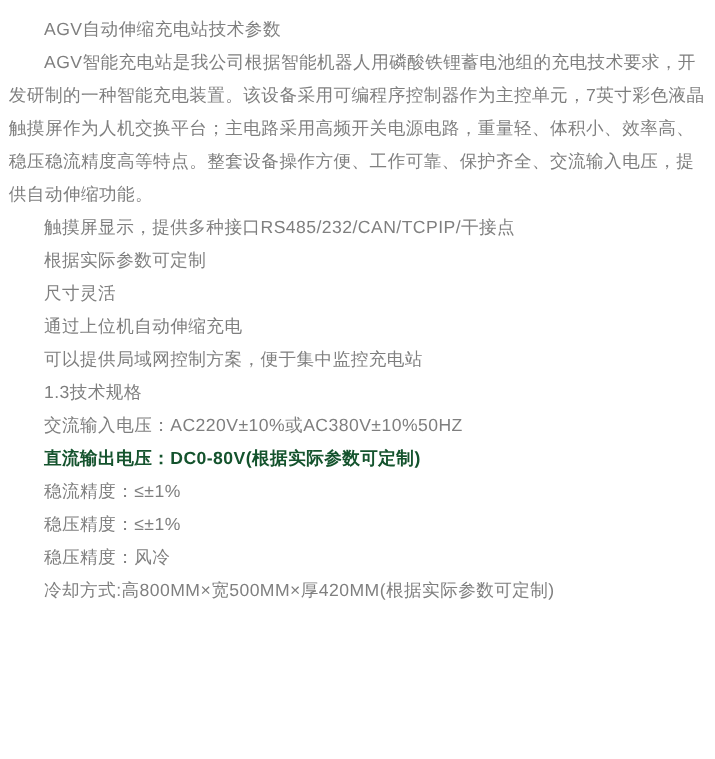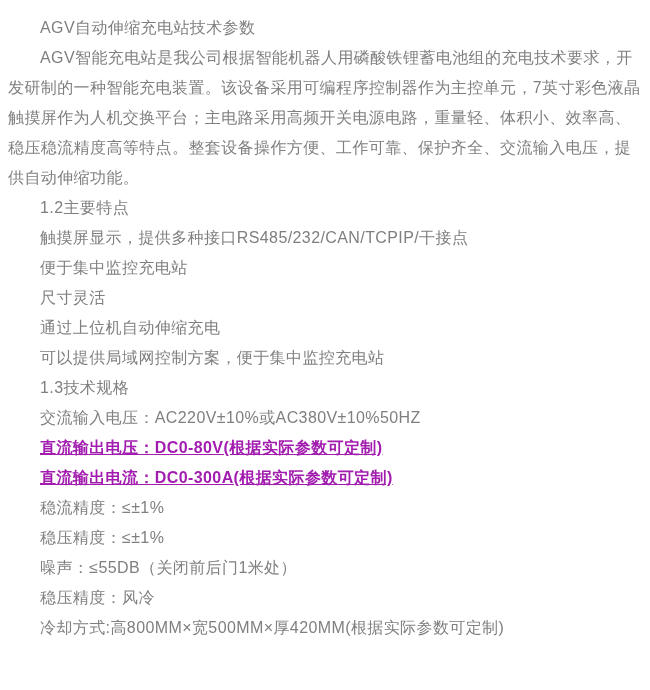--- a/index.html
+++ b/index.html
@@ -27,43 +27,39 @@
     padding: 0;
     line-height: 30px;
     letter-spacing: 0.4px;
     white-space: normal;
   }
   .indent {
     text-indent: 2em;
   }
   .bold {
     font-weight: bold;
-    color: #a21caf;
-    text-decoration: underline;
+    color: #14532d;
   }
 </style>
 </head>
 <body>
 
 <div class="doc">
 
   <p class="indent">AGV自动伸缩充电站技术参数</p>
 
   <p class="indent">AGV智能充电站是我公司根据智能机器人用磷酸铁锂蓄电池组的充电技术要求，开发研制的一种智能充电装置。该设备采用可编程序控制器作为主控单元，7英寸彩色液晶触摸屏作为人机交换平台；主电路采用高频开关电源电路，重量轻、体积小、效率高、稳压稳流精度高等特点。整套设备操作方便、工作可靠、保护齐全、交流输入电压，提供自动伸缩功能。</p>
 
-  <p class="indent">1.2主要特点</p>
   <p class="indent">触摸屏显示，提供多种接口RS485/232/CAN/TCPIP/干接点</p>
-  <p class="indent">便于集中监控充电站</p>
+  <p class="indent">根据实际参数可定制</p>
   <p class="indent">尺寸灵活</p>
   <p class="indent">通过上位机自动伸缩充电</p>
   <p class="indent">可以提供局域网控制方案，便于集中监控充电站</p>
 
   <p class="indent">1.3技术规格</p>
   <p class="indent">交流输入电压：AC220V±10%或AC380V±10%50HZ</p>
   <p class="indent bold">直流输出电压：DC0-80V(根据实际参数可定制)</p>
-  <p class="indent bold">直流输出电流：DC0-300A(根据实际参数可定制)</p>
   <p class="indent">稳流精度：≤±1%</p>
   <p class="indent">稳压精度：≤±1%</p>
-  <p class="indent">噪声：≤55DB（关闭前后门1米处）</p>
   <p class="indent">稳压精度：风冷</p>
   <p class="indent">冷却方式:高800MM×宽500MM×厚420MM(根据实际参数可定制)</p>
 
 </div>
 
 </body></html>

